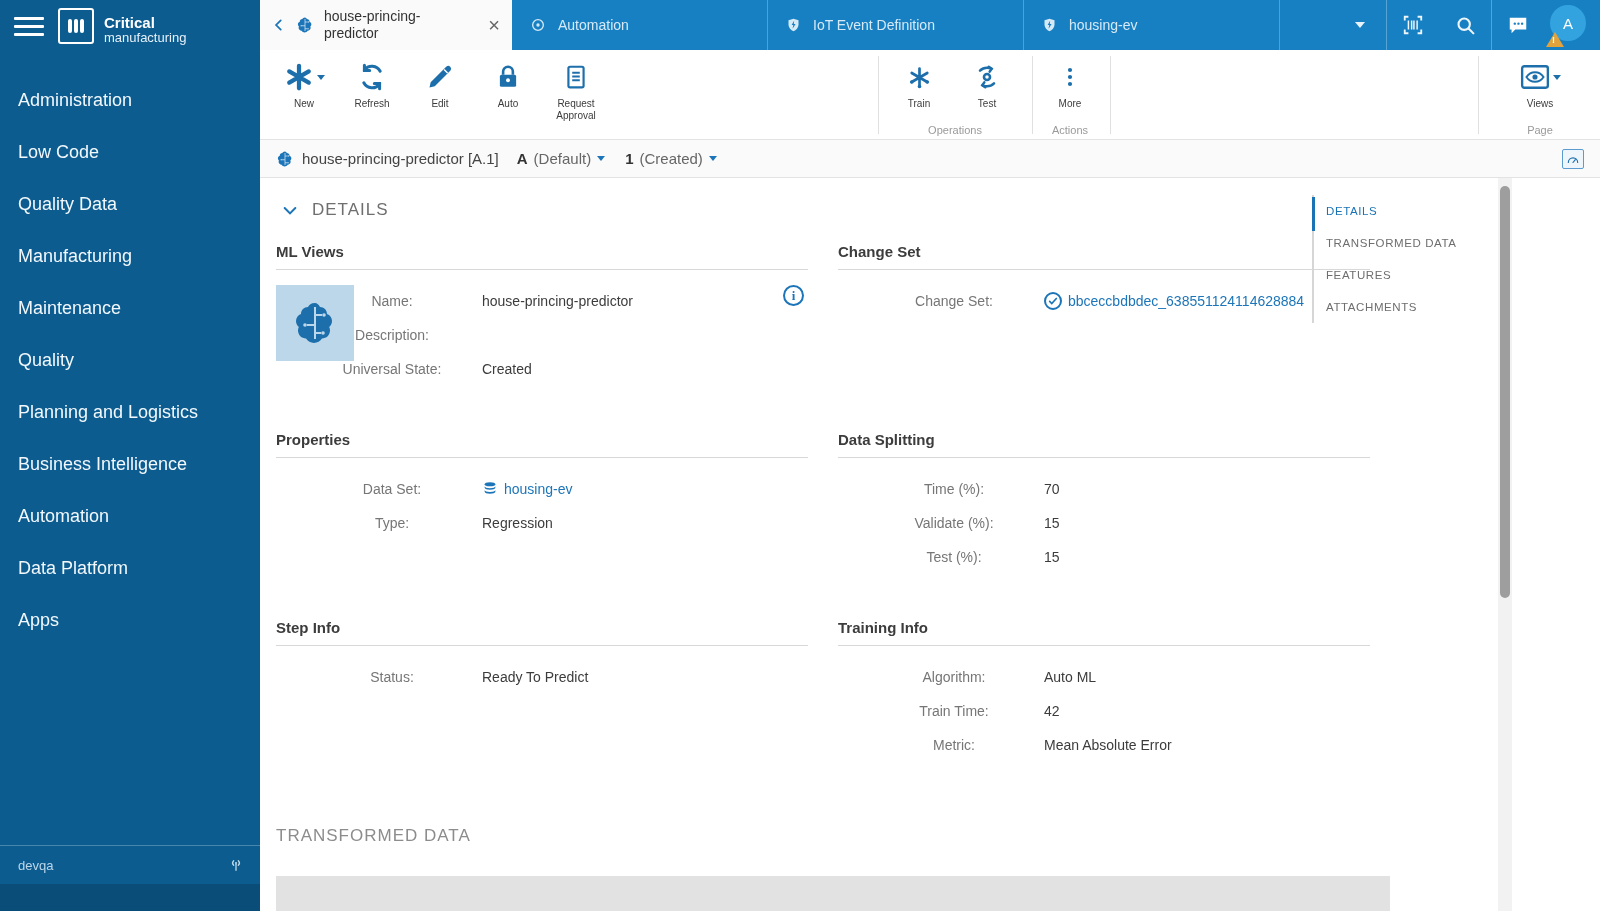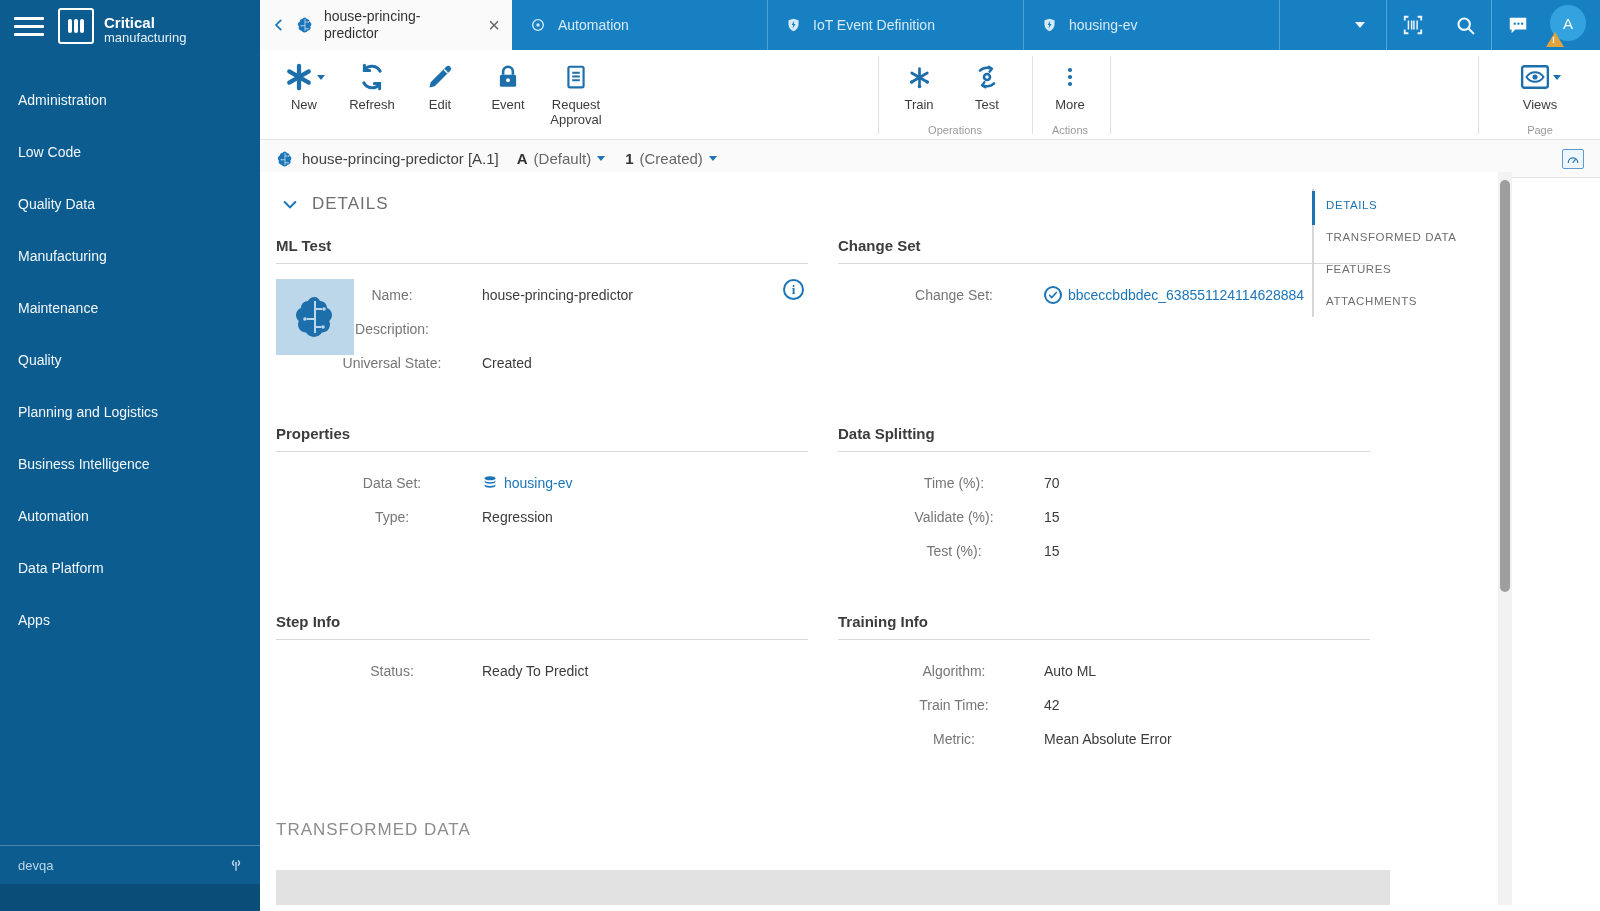--- a/index.html
+++ b/index.html
@@ -11,21 +11,21 @@
   .hamburger { width:30px; display:flex; flex-direction:column; gap:5px; cursor:pointer; }
   .hamburger span { display:block; height:3px; background:#fff; border-radius:1px; }
   .logo-wrap { display:flex; align-items:center; gap:10px; }
   .logo-box { width:36px; height:36px; border:2px solid #fff; border-radius:3px; display:flex; align-items:center; justify-content:center; gap:2px; }
   .logo-box i { display:block; width:4px; background:#fff; border-radius:2px; }
   .logo-box i:nth-child(1){height:14px;} .logo-box i:nth-child(2){height:14px;} .logo-box i:nth-child(3){height:14px;}
   .logo-text { line-height:1.05;margin-top:8px; }
   .logo-text .t1 { font-weight:700; font-size:15px; color:#fff; }
   .logo-text .t2 { font-size:13px; color:#e6f0f8; }
   .side-menu { margin-top:22px; }
-  .side-item { height:52px; display:flex; align-items:center; padding-left:18px; font-size:14px; color:#f2f8fc; cursor:pointer; }
+  .side-item { height:52px; display:flex; align-items:center; padding-left:18px; font-size:18px; color:#f2f8fc; cursor:pointer; }
   .sidebar-footer { position:absolute; left:0; bottom:27px; width:260px; height:39px; border-top:1px solid rgba(255,255,255,.25); display:flex; align-items:center; justify-content:space-between; padding:0 16px 0 18px; font-size:13px; color:#bcd6e9; }
   .sidebar-bottomstrip { position:absolute; left:0; bottom:0; width:260px; height:27px; background:#0a4d78; }
 
   
   .topbar { position:absolute; left:260px; top:0; width:1340px; height:50px; background:#1780c2; display:flex; align-items:stretch; }
   .tab { display:flex; align-items:center; gap:12px; padding:0 18px; color:#d6e9f6; font-size:14px; border-right:1px solid rgba(255,255,255,.25); cursor:pointer; width:256px; }
   .tab.active { background:#fafafa; color:#333; width:252px; gap:10px; border-right:none; }
   .tab.active .tab-title { font-size:14px; line-height:1.25; width:150px; }
   .topbar-right { margin-left:auto; display:flex; align-items:center; gap:0; padding-right:10px; }
   .topbar-iconbtn { width:52px; height:50px; display:flex; align-items:center; justify-content:center; cursor:pointer; color:#eef6fc; }
@@ -36,35 +36,35 @@
   .avatar-wrap { position:relative; width:40px; height:40px; margin-left:6px; }
   .avatar { width:36px; height:36px; border-radius:50%; background:#33a3e0; color:#fff; font-size:15px; display:flex; align-items:center; justify-content:center; }
   .warn-badge { position:absolute; left:-4px; bottom:-2px; width:0; height:0; border-left:9px solid transparent; border-right:9px solid transparent; border-bottom:15px solid #e2a23c; }
   .warn-badge::after { content:"!"; position:absolute; left:-3px; top:3px; color:#fff; font-size:9px; font-weight:700; }
 
   
   .toolbar { position:absolute; left:260px; top:50px; width:1340px; height:90px; background:#fff; border-bottom:1px solid #e3e3e3; }
   .tb-group { position:absolute; top:0; height:90px; display:flex; align-items:flex-start; }
   .tb-sep { position:absolute; top:6px; width:1px; height:78px; background:#e0e0e0; }
   .tb-btn { width:68px; padding-top:10px; display:flex; flex-direction:column; align-items:center; gap:4px; cursor:pointer; color:#1d6fab; }
-  .tb-btn .lbl { font-size:13px; color:#3c3c3c; text-align:center; line-height:1.15; }
+  .tb-btn .lbl { font-size:10px; color:#3c3c3c; text-align:center; line-height:1.15; }
   .tb-grouplabel { position:absolute; bottom:4px; font-size:11px; color:#9a9a9a; width:100%; text-align:center; }
   .tb-iconrow { display:flex; align-items:center; gap:3px; height:34px; }
 
   
   .crumbbar { position:absolute; left:260px; top:140px; width:1340px; height:38px; background:#fafafa; border-bottom:1px solid #e3e3e3; display:flex; align-items:center; padding:0 16px; gap:8px; }
   .crumb-name { font-size:15px; color:#444; margin-right:10px; }
   .crumb-strong { font-size:15px; font-weight:700; color:#333; }
   .crumb-dim { font-size:15px; color:#666; }
   .crumb-group { display:flex; align-items:center; gap:6px; margin-right:12px; cursor:pointer; }
   .crumb-right { margin-left:auto; display:flex; align-items:center; }
   .gauge-box { width:22px; height:20px; border:1px solid #5b9bd0; border-radius:2px; display:flex; align-items:center; justify-content:center; background:#eef5fb; cursor:pointer; }
 
   
-  .content { position:absolute; left:260px; top:172px; width:1252px; height:733px; background:#fff; overflow:hidden; }
+  .content { position:absolute; left:260px; top:178px; width:1252px; height:733px; background:#fff; overflow:hidden; }
   .details-header { position:absolute; left:22px; top:22px; display:flex; align-items:center; gap:14px; cursor:pointer; }
   .details-title { font-size:17px; color:#6f6f6f; letter-spacing:1px; }
   .section { position:absolute; width:532px; }
   .sec-heading { font-size:15px; font-weight:700; color:#3c3c3c; padding-bottom:9px; border-bottom:1px solid #d8d8d8; }
   .field-row { display:flex; align-items:center; min-height:34px; }
   .f-label { width:206px; text-align:center; padding-right:12px; font-size:14px; color:#767676; flex:none;padding-left:38px; }
   .f-value { font-size:14px; color:#3c3c3c; display:flex; align-items:center; gap:6px; }
   .f-link { color:#1c75b8; cursor:pointer; }
   .ml-thumb { position:absolute; left:0; top:42px; width:78px; height:76px; background:#bdd7ea; display:flex; align-items:center; justify-content:center; }
   .info-circle { position:absolute; right:4px; top:42px; width:21px; height:21px; border:2px solid #1c75b8; border-radius:50%; color:#1c75b8; font-size:13px; font-weight:700; display:flex; align-items:center; justify-content:center; font-family:"Liberation Serif", serif; cursor:pointer; }
@@ -251,21 +251,21 @@
     </div>
     <div class="tb-btn">
       <div class="tb-iconrow">
         <svg class="svgi" width="26" height="28" viewBox="0 0 24 24">
           <path fill="none" stroke="#1d6fab" stroke-width="2.4" d="M7.5 10V7a4.5 4.5 0 0 1 9 0v3"></path>
           <rect x="4.5" y="10" width="15" height="11" rx="1.5" fill="#1d6fab"></rect>
           <circle cx="12" cy="15" r="1.8" fill="#fff"></circle>
         </svg>
       </div>
 
-      <span class="lbl">Event</span>
+      <span class="lbl">Auto</span>
     </div>
     <div class="tb-btn">
       <div class="tb-iconrow">
         <svg class="svgi" width="26" height="28" viewBox="0 0 24 24" fill="none" stroke="#1d6fab" stroke-width="2">
           <rect x="5" y="2.5" width="14" height="19" rx="1.5"></rect>
           <path d="M8.5 8h7M8.5 11.5h7M8.5 15h7" stroke-width="1.8"></path>
         </svg>
       </div>
       <span class="lbl" style="width:62px;">Request Approval</span>
     </div>
@@ -366,21 +366,21 @@
 <div class="content">
 
   <div class="details-header">
     <svg class="svgi" width="16" height="16" viewBox="0 0 24 24" fill="none" stroke="#1c75b8" stroke-width="3" stroke-linecap="round">
         <path d="M4 9l8 8 8-8"></path>
       </svg>
     <span class="details-title">DETAILS</span>
   </div>
 
   <div class="section" style="left:16px; top:65px;">
-    <div class="sec-heading">ML Test</div>
+    <div class="sec-heading">ML Views</div>
     <div class="ml-thumb">
       <svg class="svgi" width="48" height="48" viewBox="0 0 24 24">
         <path fill="#1d6fab" d="M12 2c-2 0-3 1-3.5 2C6.5 4 5 5.5 5 7.5c-1.5.5-2.5 2-2.5 3.5 0 1.2.5 2.3 1.4 3-.3.6-.4 1.2-.4 1.8 0 2.2 1.8 4 4 4 .8 1.4 2.4 2.2 4 2.2s3.2-.8 4-2.2c2.2 0 4-1.8 4-4 0-.6-.1-1.2-.4-1.8.9-.7 1.4-1.8 1.4-3 0-1.5-1-3-2.5-3.5C18 5.5 16.5 4 14.5 4 14 3 13 2 12 2z"></path>
         <path stroke="#bdd7ea" stroke-width="1" fill="none" d="M12 4v16M12 8h3.5M12 13H8M12 17h3"></path>
         <circle cx="16.5" cy="8" r=".9" fill="#bdd7ea"></circle>
           <circle cx="7" cy="13" r=".9" fill="#bdd7ea"></circle>
           <circle cx="16" cy="17" r=".9" fill="#bdd7ea"></circle>
       </svg>
     </div>
     <div class="info-circle">i</div>

